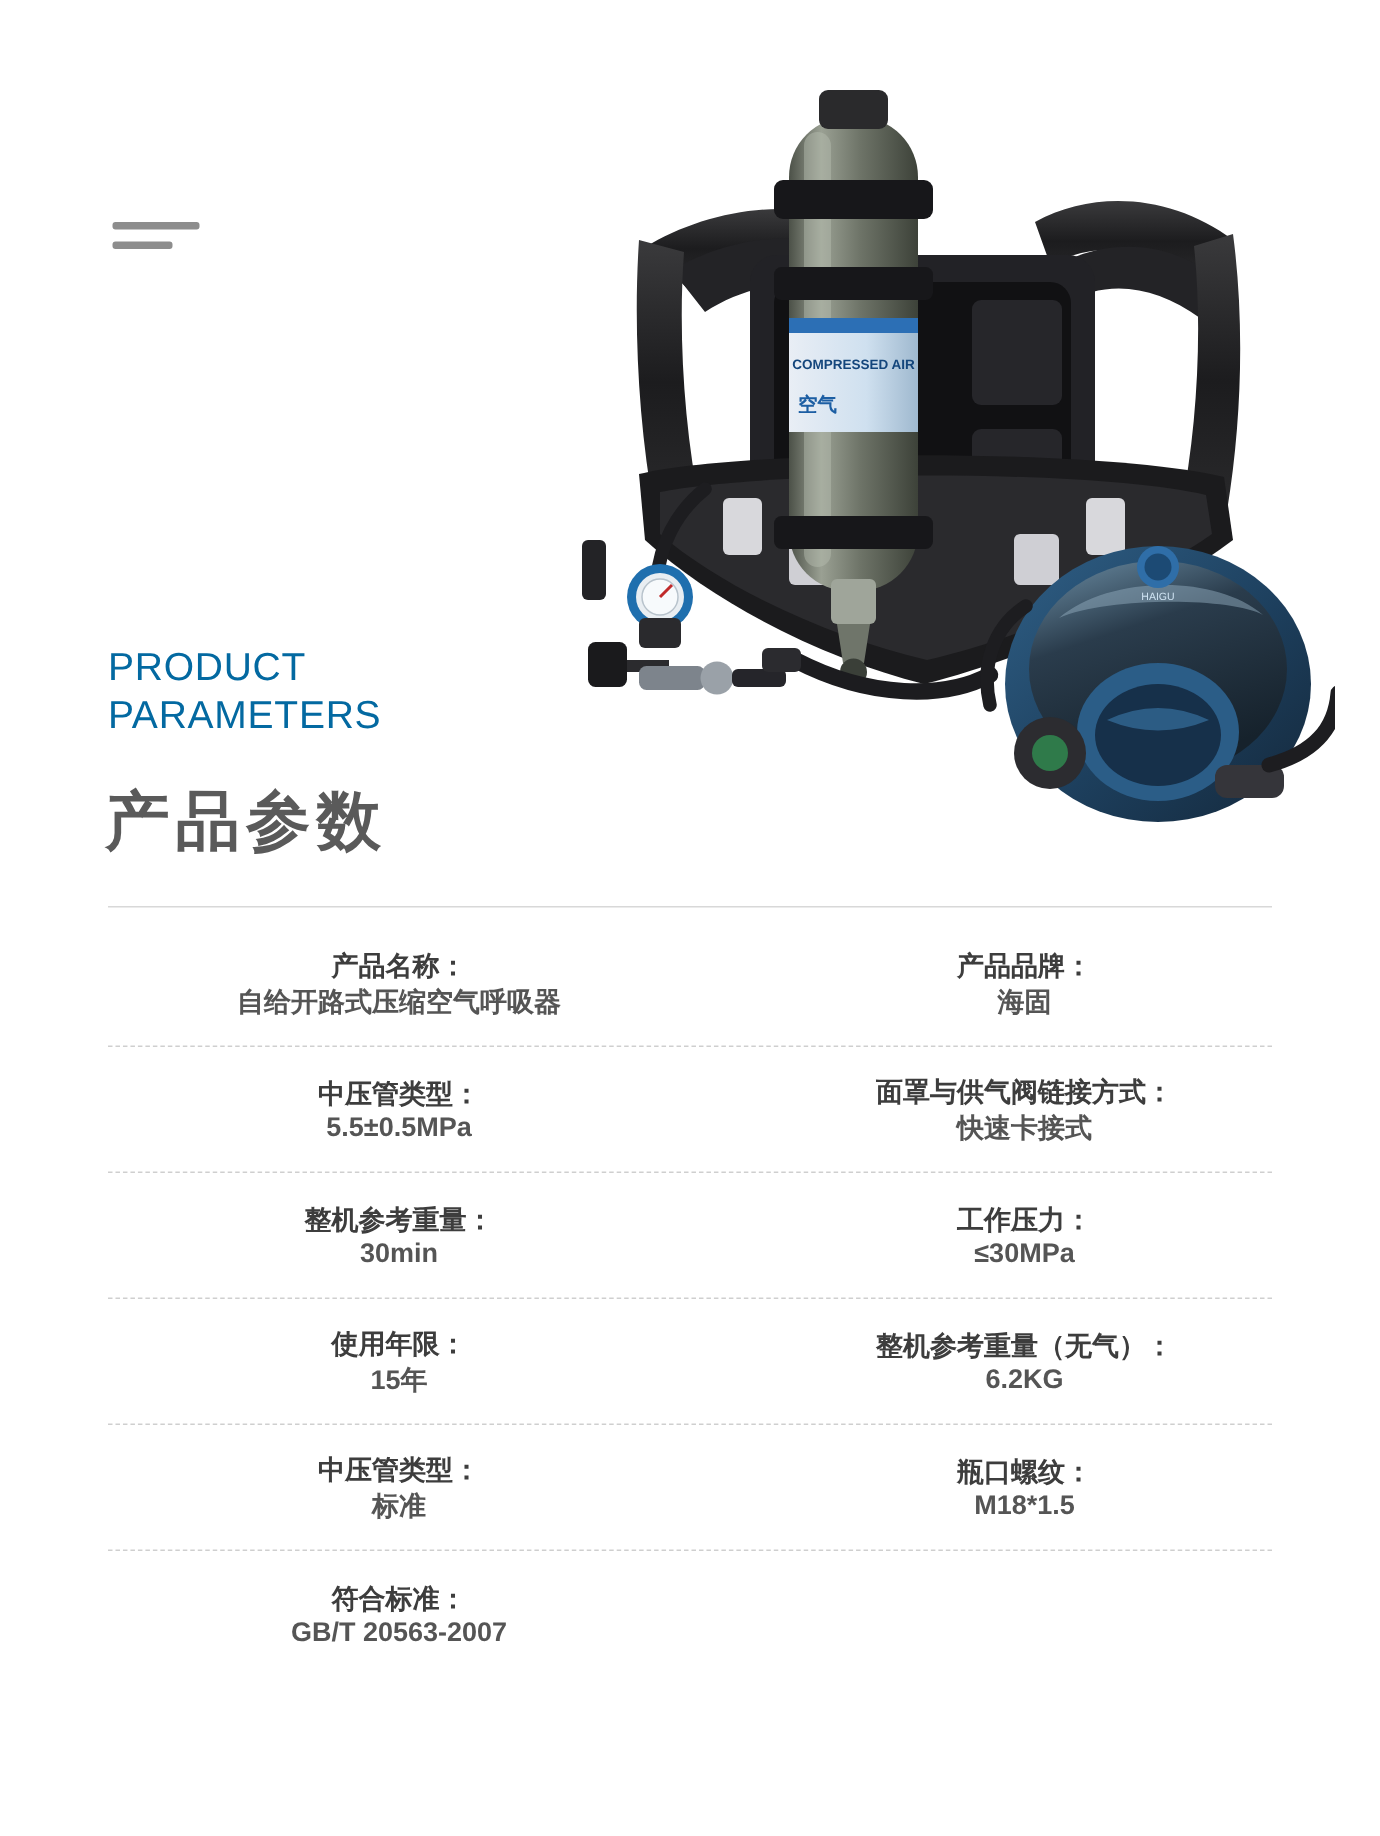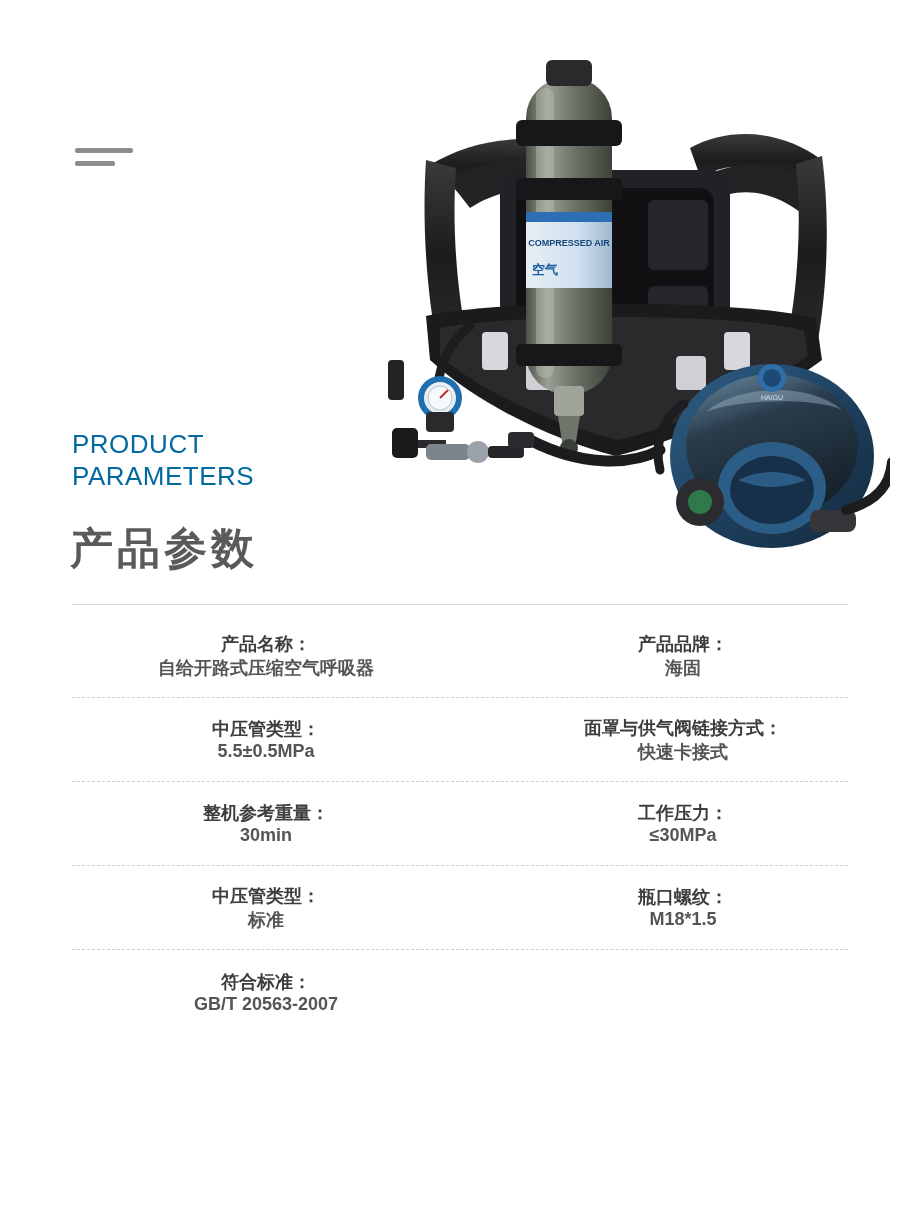--- a/index.html
+++ b/index.html
@@ -262,20 +262,30 @@
       <div class="param-cell">
         <span class="param-label">整机参考重量：</span>
         <span class="param-value">30min</span>
       </div>
       <div class="param-cell right">
         <span class="param-label">工作压力：</span>
         <span class="param-value">≤30MPa</span>
       </div>
     </div>
 
+    <div class="param-row">
+      <div class="param-cell">
+        <span class="param-label">使用年限：</span>
+        <span class="param-value">15年</span>
+      </div>
+      <div class="param-cell right">
+        <span class="param-label">整机参考重量（无气）：</span>
+        <span class="param-value">6.2KG</span>
+      </div>
+    </div>
 
     <div class="param-row">
       <div class="param-cell">
         <span class="param-label">中压管类型：</span>
         <span class="param-value">标准</span>
       </div>
       <div class="param-cell right">
         <span class="param-label">瓶口螺纹：</span>
         <span class="param-value">M18*1.5</span>
       </div>

